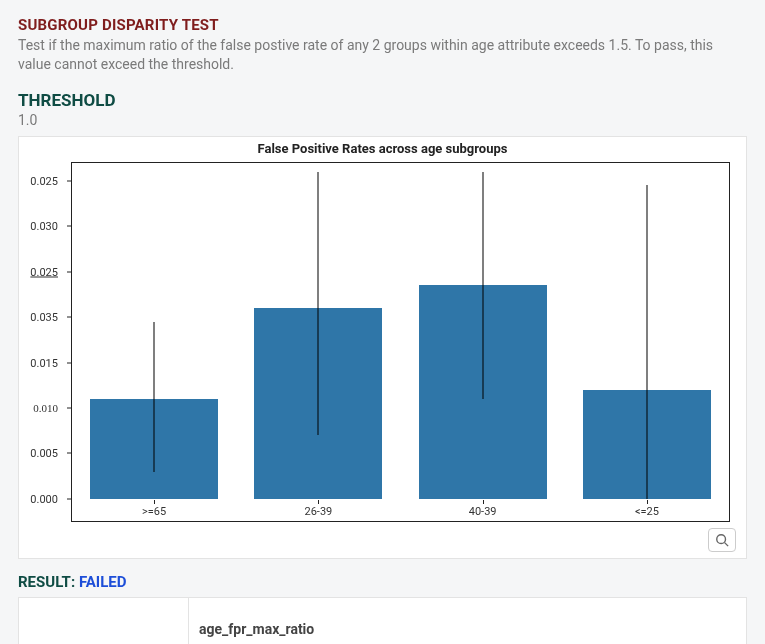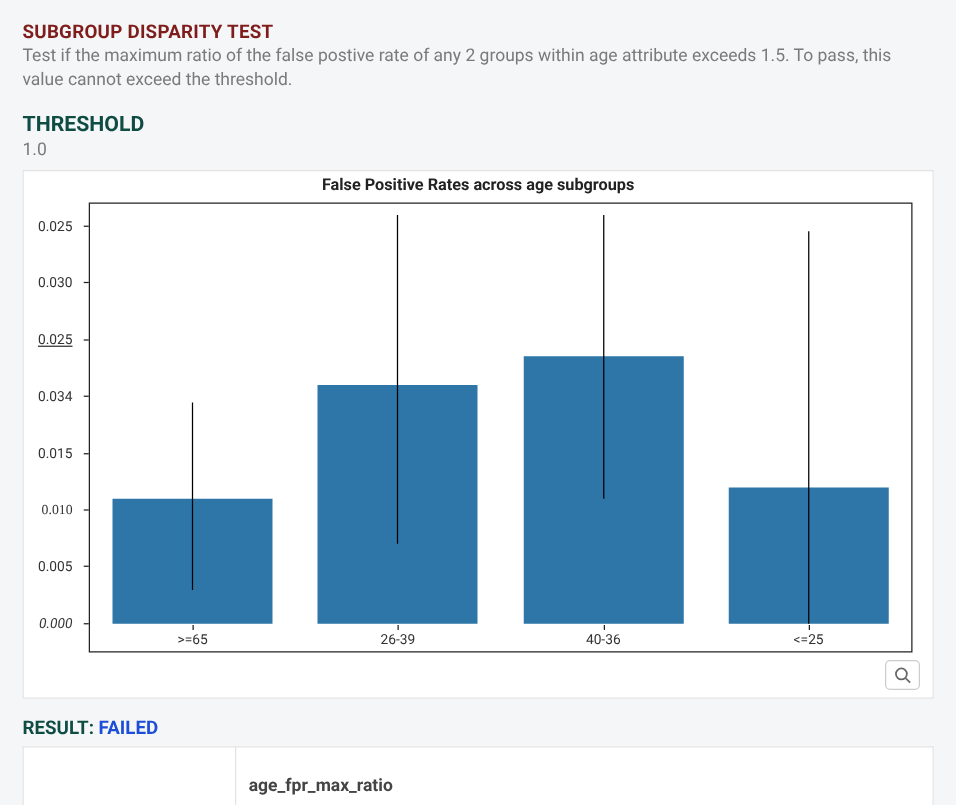--- a/index.html
+++ b/index.html
@@ -154,47 +154,47 @@
 
 <div class="threshold-label">THRESHOLD</div>
 <div class="threshold-val">1.0</div>
 
 <div class="chart-card">
   <div class="chart-title">False Positive Rates across age subgroups</div>
 
   <div class="chart-frame" id="chart-frame">
     <div class="plot-area" id="plot-area">
         <div class="ytick-mark" style="top: 100%; position: absolute; left: -5px; width: 4px; height: 1px; background: rgb(34, 34, 34); transform: translateY(-0.5px);"></div>
-        <div class="ytick" style="top: 100%; left: -8px; right: auto; position: absolute; transform: translate(-100%, -50%); font-style: italic;">0.000</div>
+        <div class="ytick" style="top: 100%; left: -8px; right: auto; position: absolute; transform: translate(-100%, -50%);">0.000</div>
         <div class="ytick-mark" style="top: 86.4865%; position: absolute; left: -5px; width: 4px; height: 1px; background: rgb(34, 34, 34); transform: translateY(-0.5px);"></div>
         <div class="ytick" style="top: 86.4865%; left: -8px; right: auto; position: absolute; transform: translate(-100%, -50%);">0.005</div>
         <div class="ytick-mark" style="top: 72.973%; position: absolute; left: -5px; width: 4px; height: 1px; background: rgb(34, 34, 34); transform: translateY(-0.5px);"></div>
         <div class="ytick" style="top: 72.973%; left: -8px; right: auto; position: absolute; transform: translate(-100%, -50%); font-family: Liberation Serif, serif;">0.010</div>
         <div class="ytick-mark" style="top: 59.4595%; position: absolute; left: -5px; width: 4px; height: 1px; background: rgb(34, 34, 34); transform: translateY(-0.5px);"></div>
         <div class="ytick" style="top: 59.4595%; left: -8px; right: auto; position: absolute; transform: translate(-100%, -50%);">0.015</div>
         <div class="ytick-mark" style="top: 45.9459%; position: absolute; left: -5px; width: 4px; height: 1px; background: rgb(34, 34, 34); transform: translateY(-0.5px);"></div>
-        <div class="ytick" style="top: 45.9459%; left: -8px; right: auto; position: absolute; transform: translate(-100%, -50%);">0.034</div>
+        <div class="ytick" style="top: 45.9459%; left: -8px; right: auto; position: absolute; transform: translate(-100%, -50%);">0.035</div>
         <div class="ytick-mark" style="top: 32.4324%; position: absolute; left: -5px; width: 4px; height: 1px; background: rgb(34, 34, 34); transform: translateY(-0.5px);"></div>
         <div class="ytick" style="top: 32.4324%; left: -8px; right: auto; position: absolute; transform: translate(-100%, -50%); text-decoration: underline;">0.025</div>
         <div class="ytick-mark" style="top: 18.9189%; position: absolute; left: -5px; width: 4px; height: 1px; background: rgb(34, 34, 34); transform: translateY(-0.5px);"></div>
         <div class="ytick" style="top: 18.9189%; left: -8px; right: auto; position: absolute; transform: translate(-100%, -50%);">0.030</div>
         <div class="ytick-mark" style="top: 5.40541%; position: absolute; left: -5px; width: 4px; height: 1px; background: rgb(34, 34, 34); transform: translateY(-0.5px);"></div>
         <div class="ytick" style="top: 5.40541%; left: -8px; right: auto; position: absolute; transform: translate(-100%, -50%);">0.025</div>
         <div class="bar" style="left: 2.75%; width: 19.5%; height: 29.7297%;"></div>
         <div class="err" style="left: 12.5%; bottom: 8.10811%; height: 44.5946%;"></div>
         <div class="xtick-mark" style="left: 12.5%;"></div>
         <div class="xtick" style="left: 12.5%;">&gt;=65</div>
         <div class="bar" style="left: 27.75%; width: 19.5%; height: 56.7568%;"></div>
         <div class="err" style="left: 37.5%; bottom: 18.9189%; height: 78.3784%;"></div>
         <div class="xtick-mark" style="left: 37.5%;"></div>
         <div class="xtick" style="left: 37.5%;">26-39</div>
         <div class="bar" style="left: 52.75%; width: 19.5%; height: 63.5135%;"></div>
         <div class="err" style="left: 62.5%; bottom: 29.7297%; height: 67.5676%;"></div>
         <div class="xtick-mark" style="left: 62.5%;"></div>
-        <div class="xtick" style="left: 62.5%;">40-36</div>
+        <div class="xtick" style="left: 62.5%;">40-39</div>
         <div class="bar" style="left: 77.75%; width: 19.5%; height: 32.4324%;"></div>
         <div class="err" style="left: 87.5%; bottom: 0%; height: 93.2432%;"></div>
         <div class="xtick-mark" style="left: 87.5%;"></div>
         <div class="xtick" style="left: 87.5%;">&lt;=25</div>
       </div>
 
   </div>
 
   <div class="chart-footer">
     <button class="mag-btn" title="zoom">

